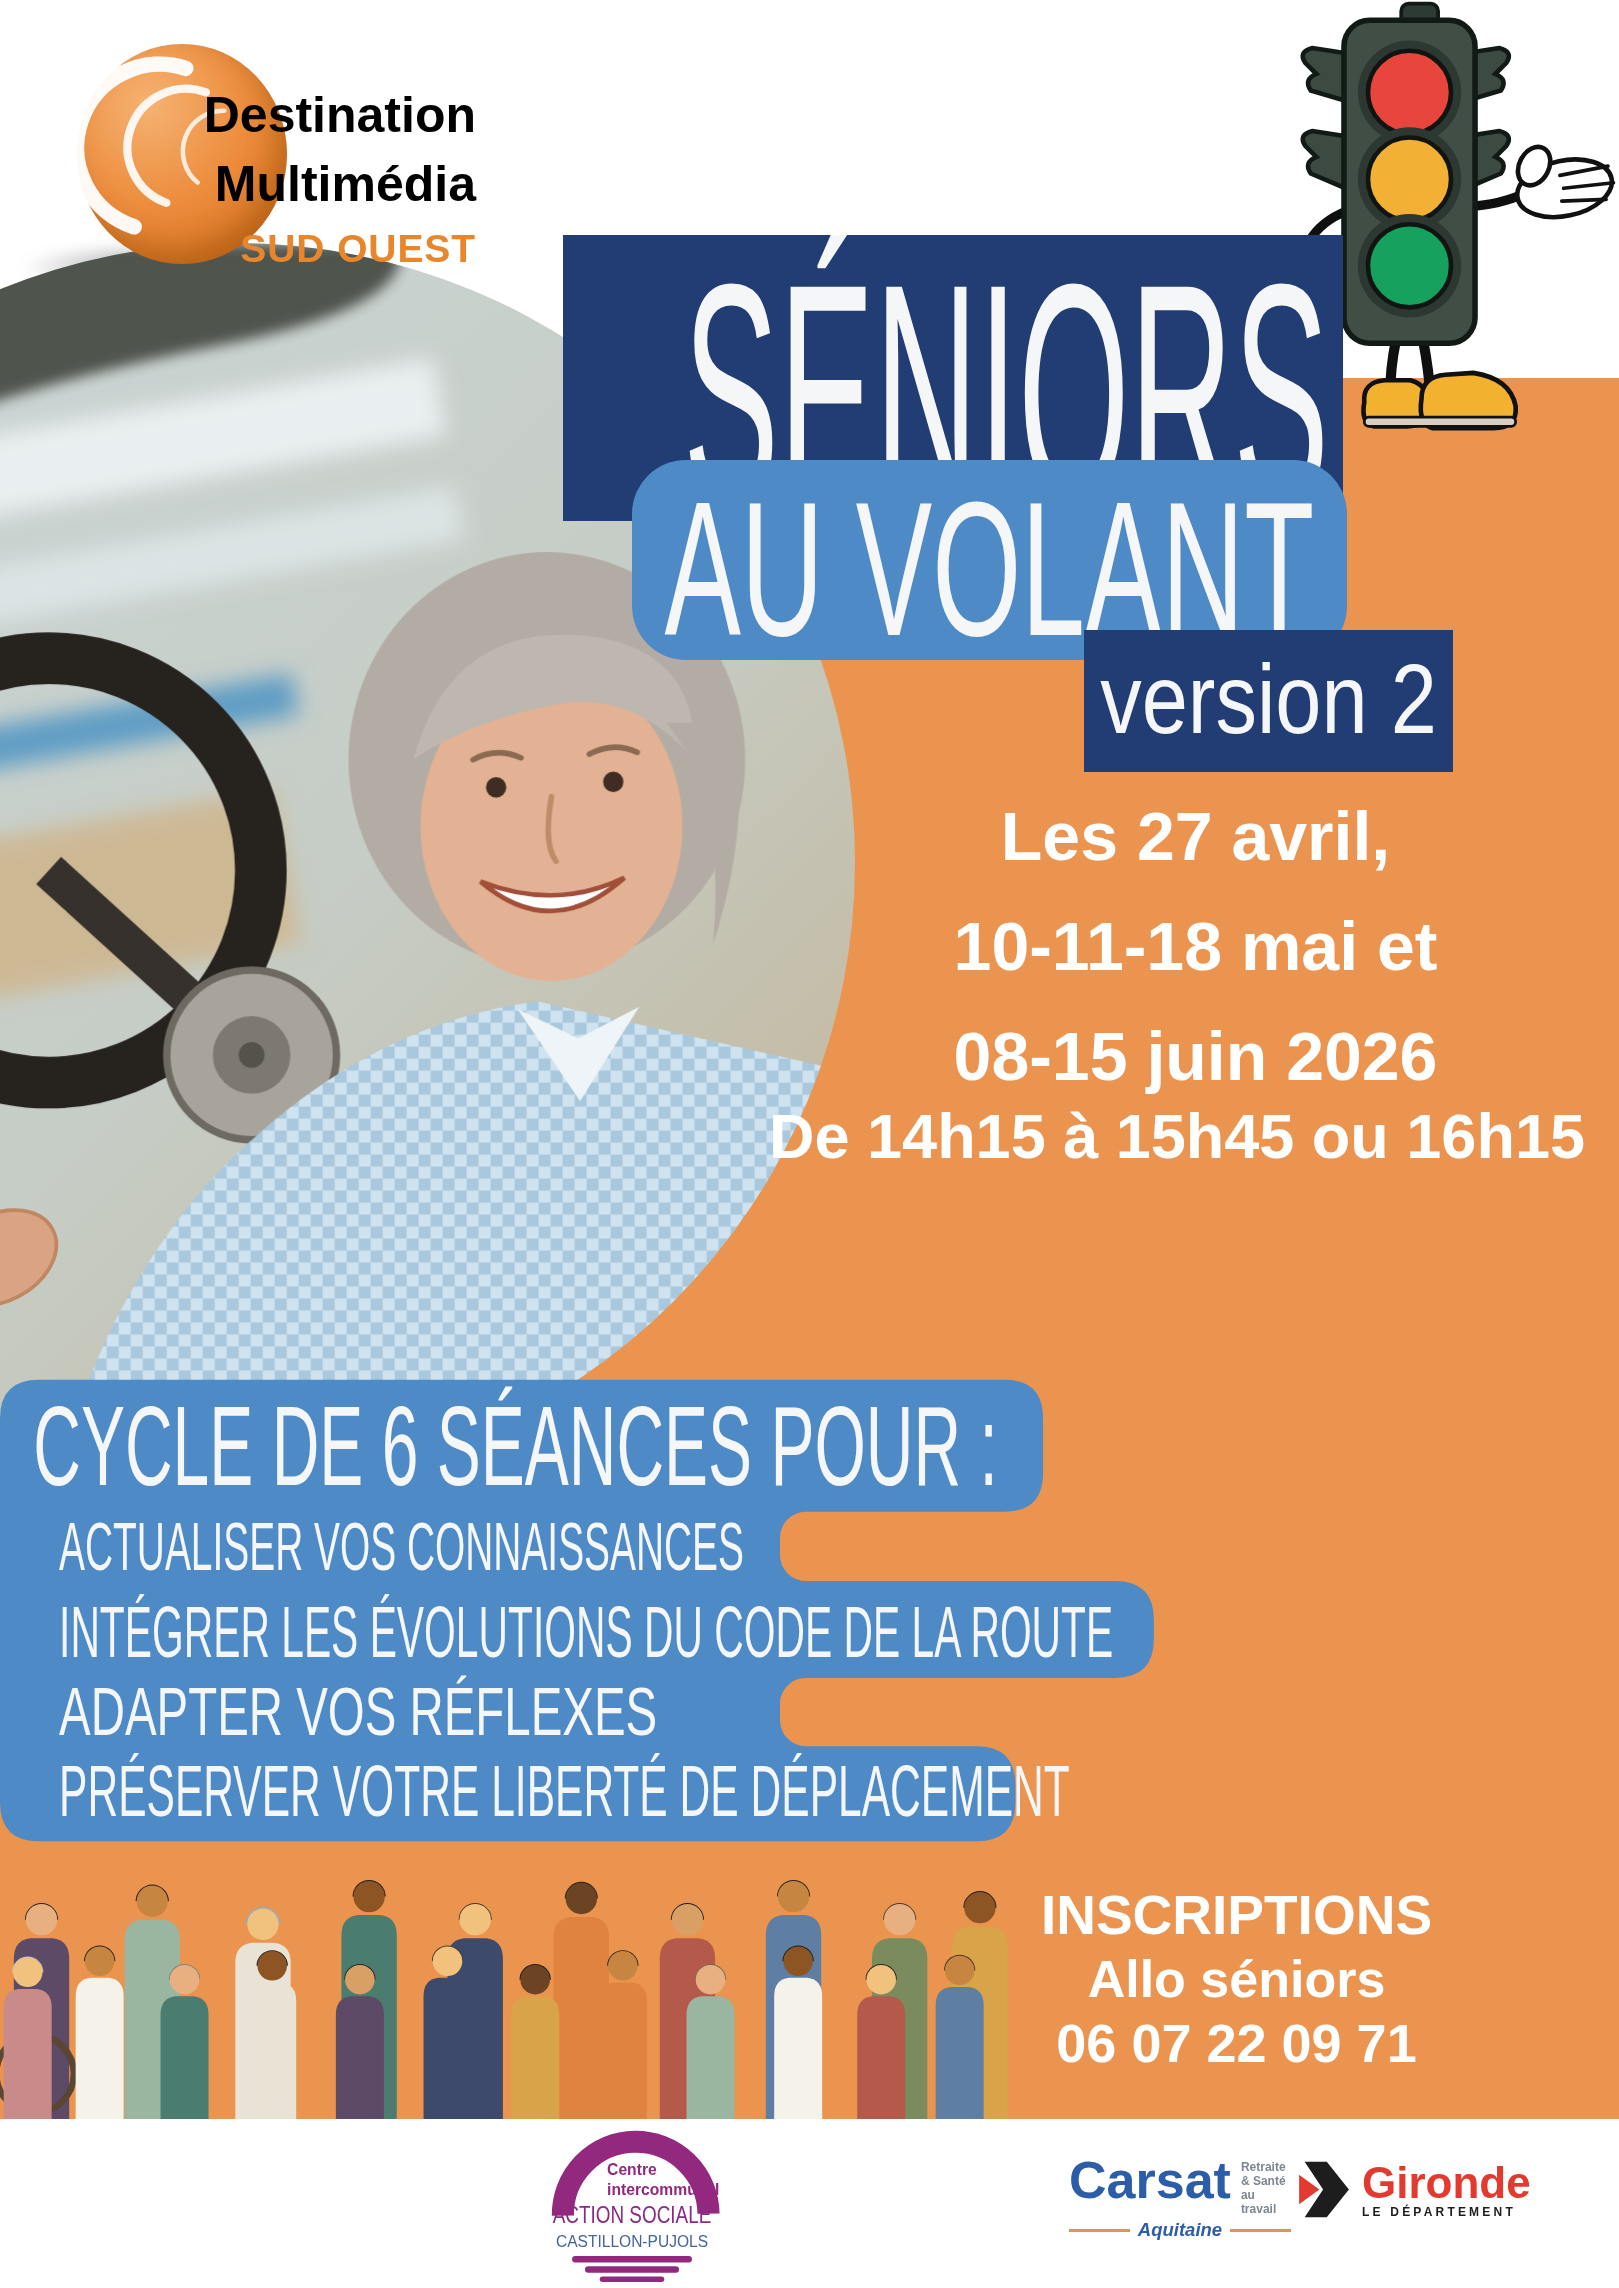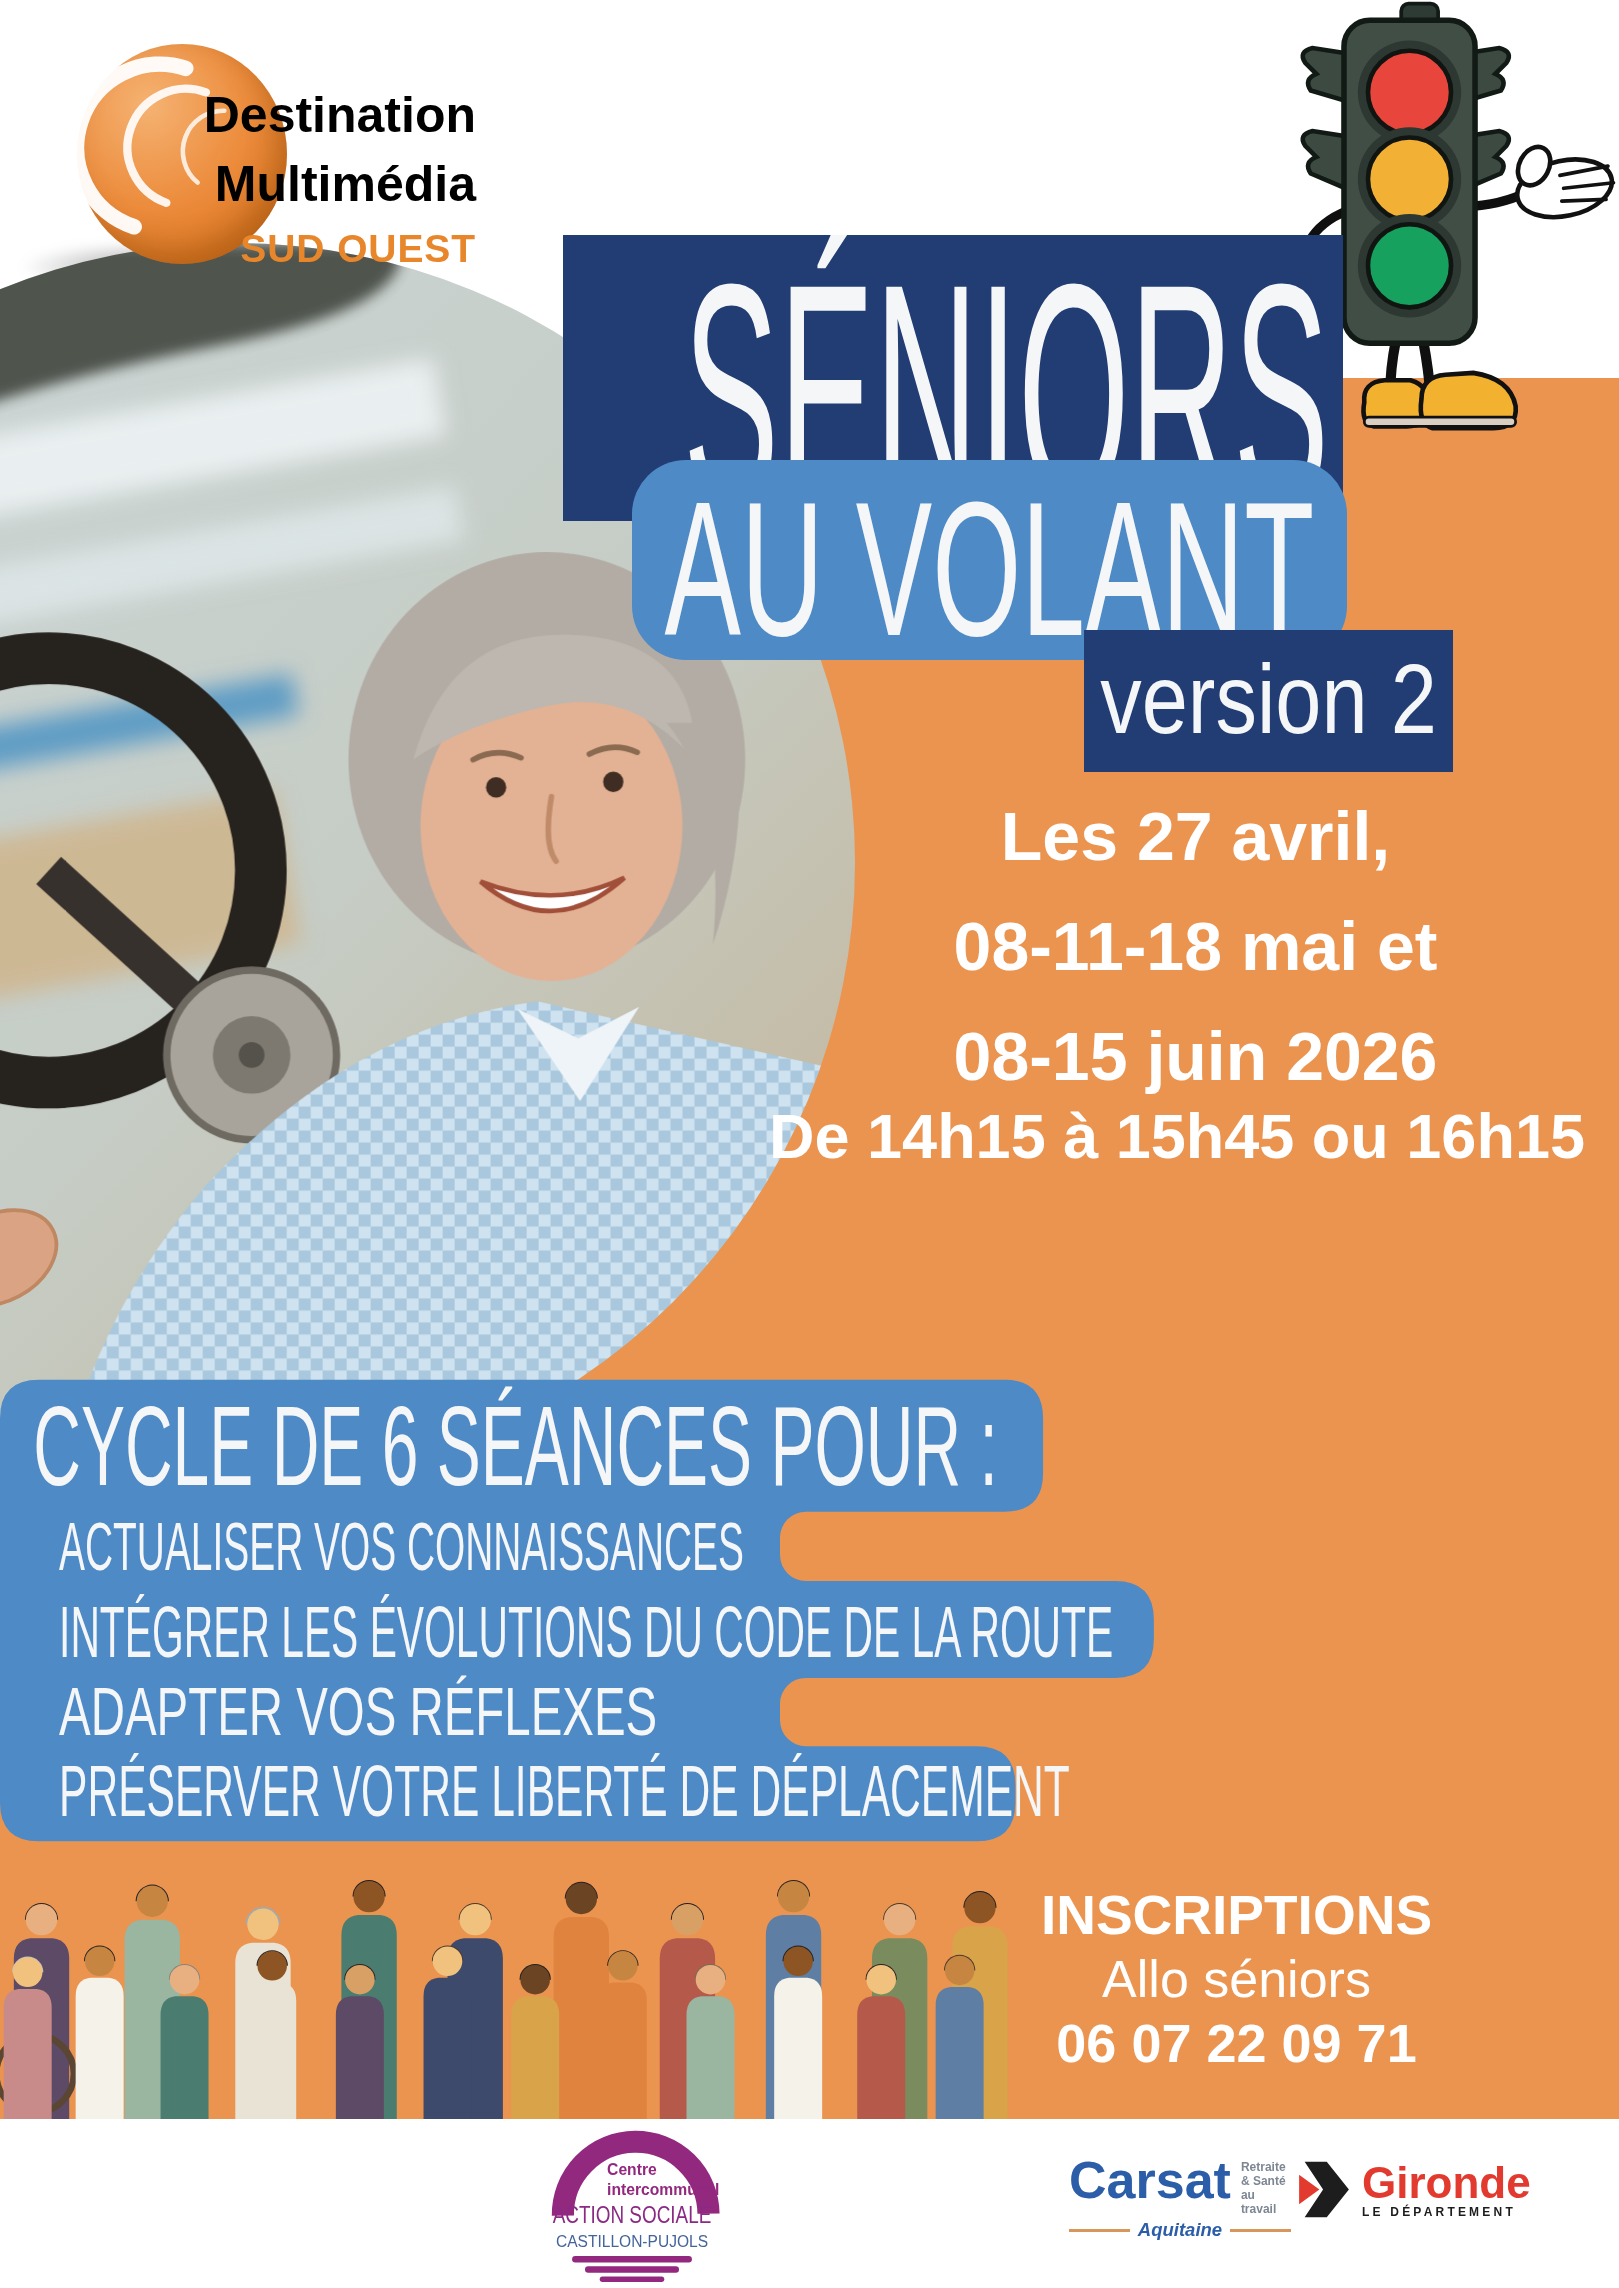--- a/index.html
+++ b/index.html
@@ -42,21 +42,21 @@
   
   .banner-svg{left:0;top:1375px;width:1620px;height:471px;z-index:4;}
   .hand{font-family:"Liberation Sans",sans-serif;fill:#F4F6F8;font-weight:400;}
 
   
   .crowd-svg{left:0;top:1832px;width:1015px;height:287px;z-index:3;}
 
   
   .inscriptions{left:978px;top:1883px;width:517px;z-index:3;text-align:center;color:#ffffff;white-space:nowrap;}
   .insc-1{font-size:55px;font-weight:700;line-height:65px;}
-  .insc-2{font-size:52px;font-weight:400;line-height:63px;}
+  .insc-2{font-size:52px;font-weight:700;line-height:63px;}
   .insc-3{font-size:54px;font-weight:700;line-height:65px;}
 
   
   .traffic-svg{left:1283px;top:0;width:337px;height:443px;z-index:2;}
 
   
   .cias-svg{left:526px;top:2125px;width:212px;height:159px;z-index:3;}
   .carsat{left:1069px;top:2156px;width:222px;z-index:3;}
   .carsat-row{display:flex;align-items:flex-start;gap:10px;}
   .carsat-name{font-size:52px;font-weight:700;color:#2B5DA8;line-height:48px;}
@@ -186,21 +186,21 @@
     </svg>
   </div>
   <div class="abs version-box">
     <svg width="369" height="142" viewBox="0 0 400 154">
       <text x="200" y="112" font-size="106" textLength="365" lengthAdjust="spacingAndGlyphs" text-anchor="middle" fill="#F4F6F8" font-family="Liberation Sans, sans-serif">version 2</text>
     </svg>
   </div>
 
   <div class="abs dates">
     <div>Les 27 avril,</div>
-    <div>08-11-18 mai et</div>
+    <div>10-11-18 mai et</div>
     <div>08-15 juin 2026</div>
   </div>
   <div class="abs time">De 14h15 à 15h45 ou 16h15</div>
 
   <svg class="abs banner-svg" viewBox="0 1490 1755 510">
     <path fill="#4E8AC6" d="M 0 1537
       Q 0 1495 42 1495 L 1088 1495 Q 1130 1495 1130 1537 L 1130 1596 Q 1130 1638 1088 1638
       L 873 1638 A 28 28 0 0 0 845 1666 L 845 1685 A 28 28 0 0 0 873 1713
       L 1208 1713 Q 1250 1713 1250 1755 L 1250 1776 Q 1250 1818 1208 1818
       L 873 1818 A 28 28 0 0 0 845 1846 L 845 1864 A 28 28 0 0 0 873 1892

